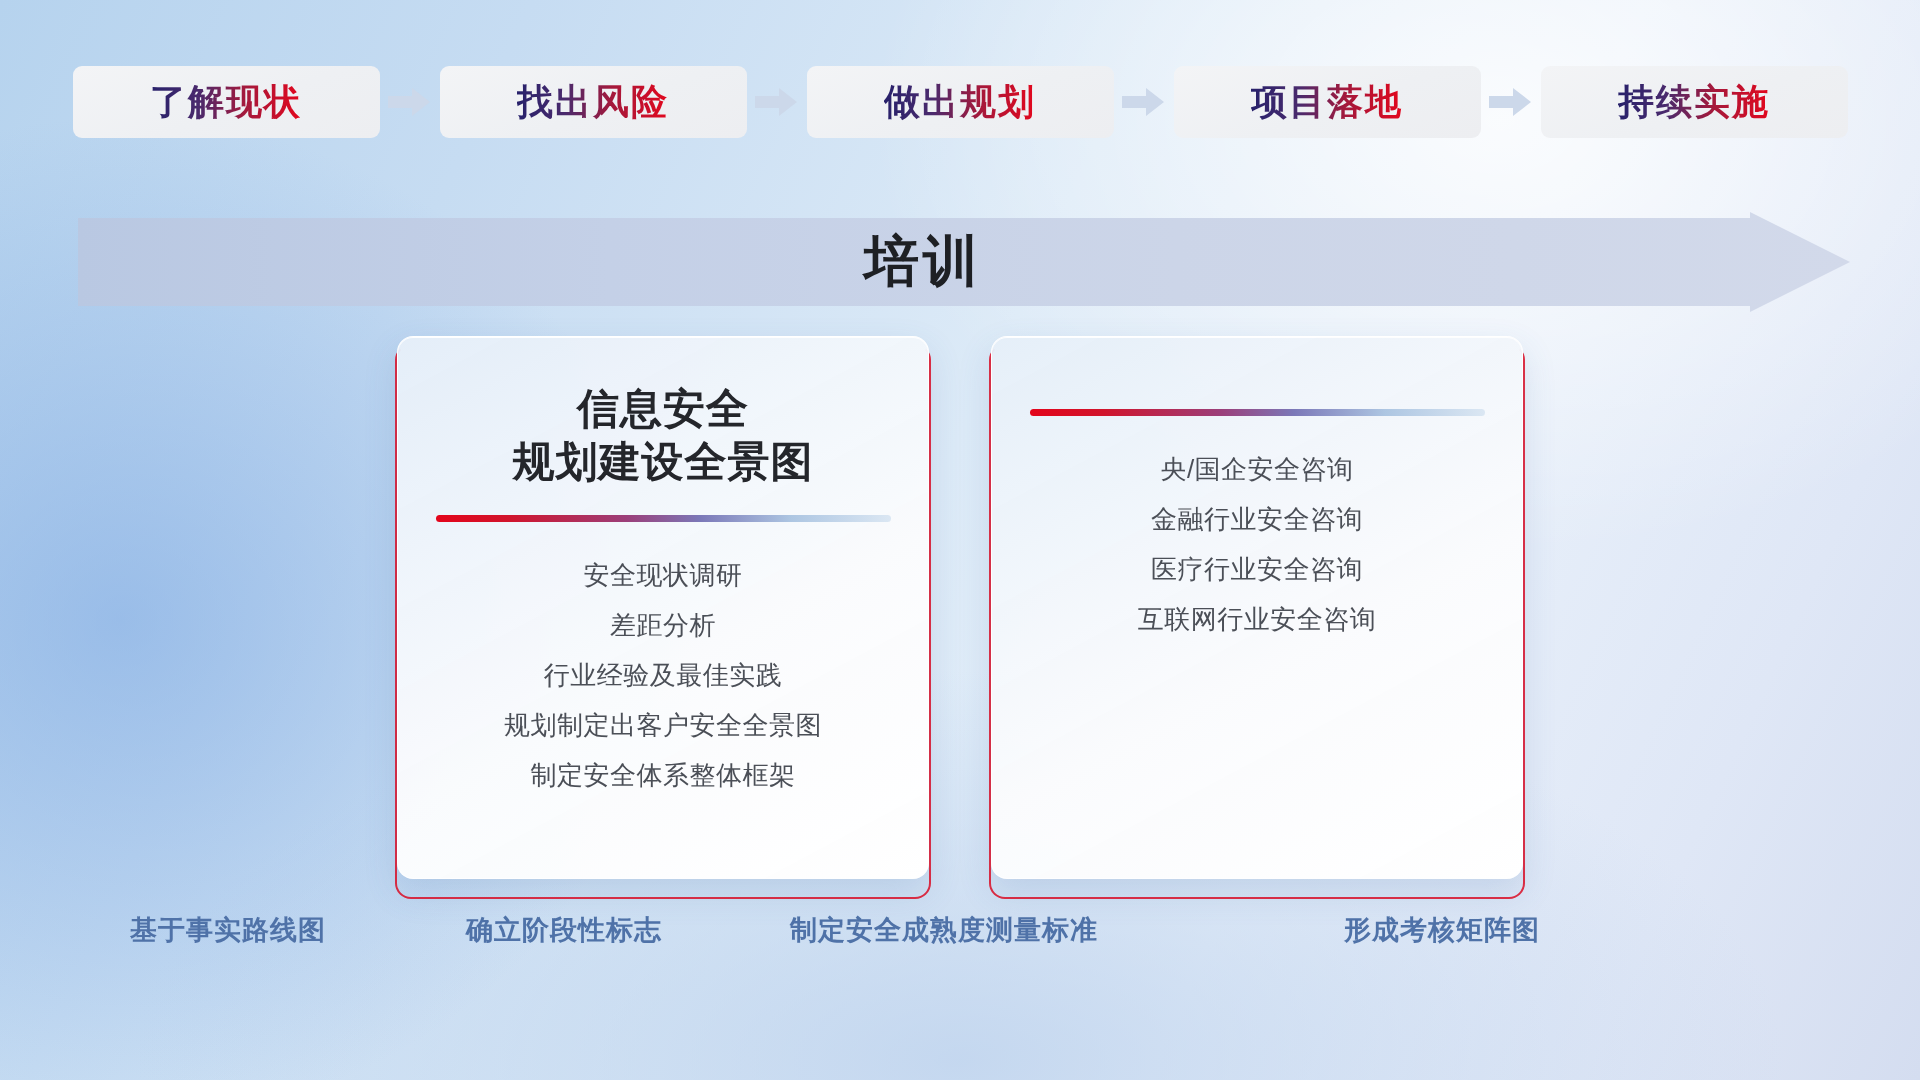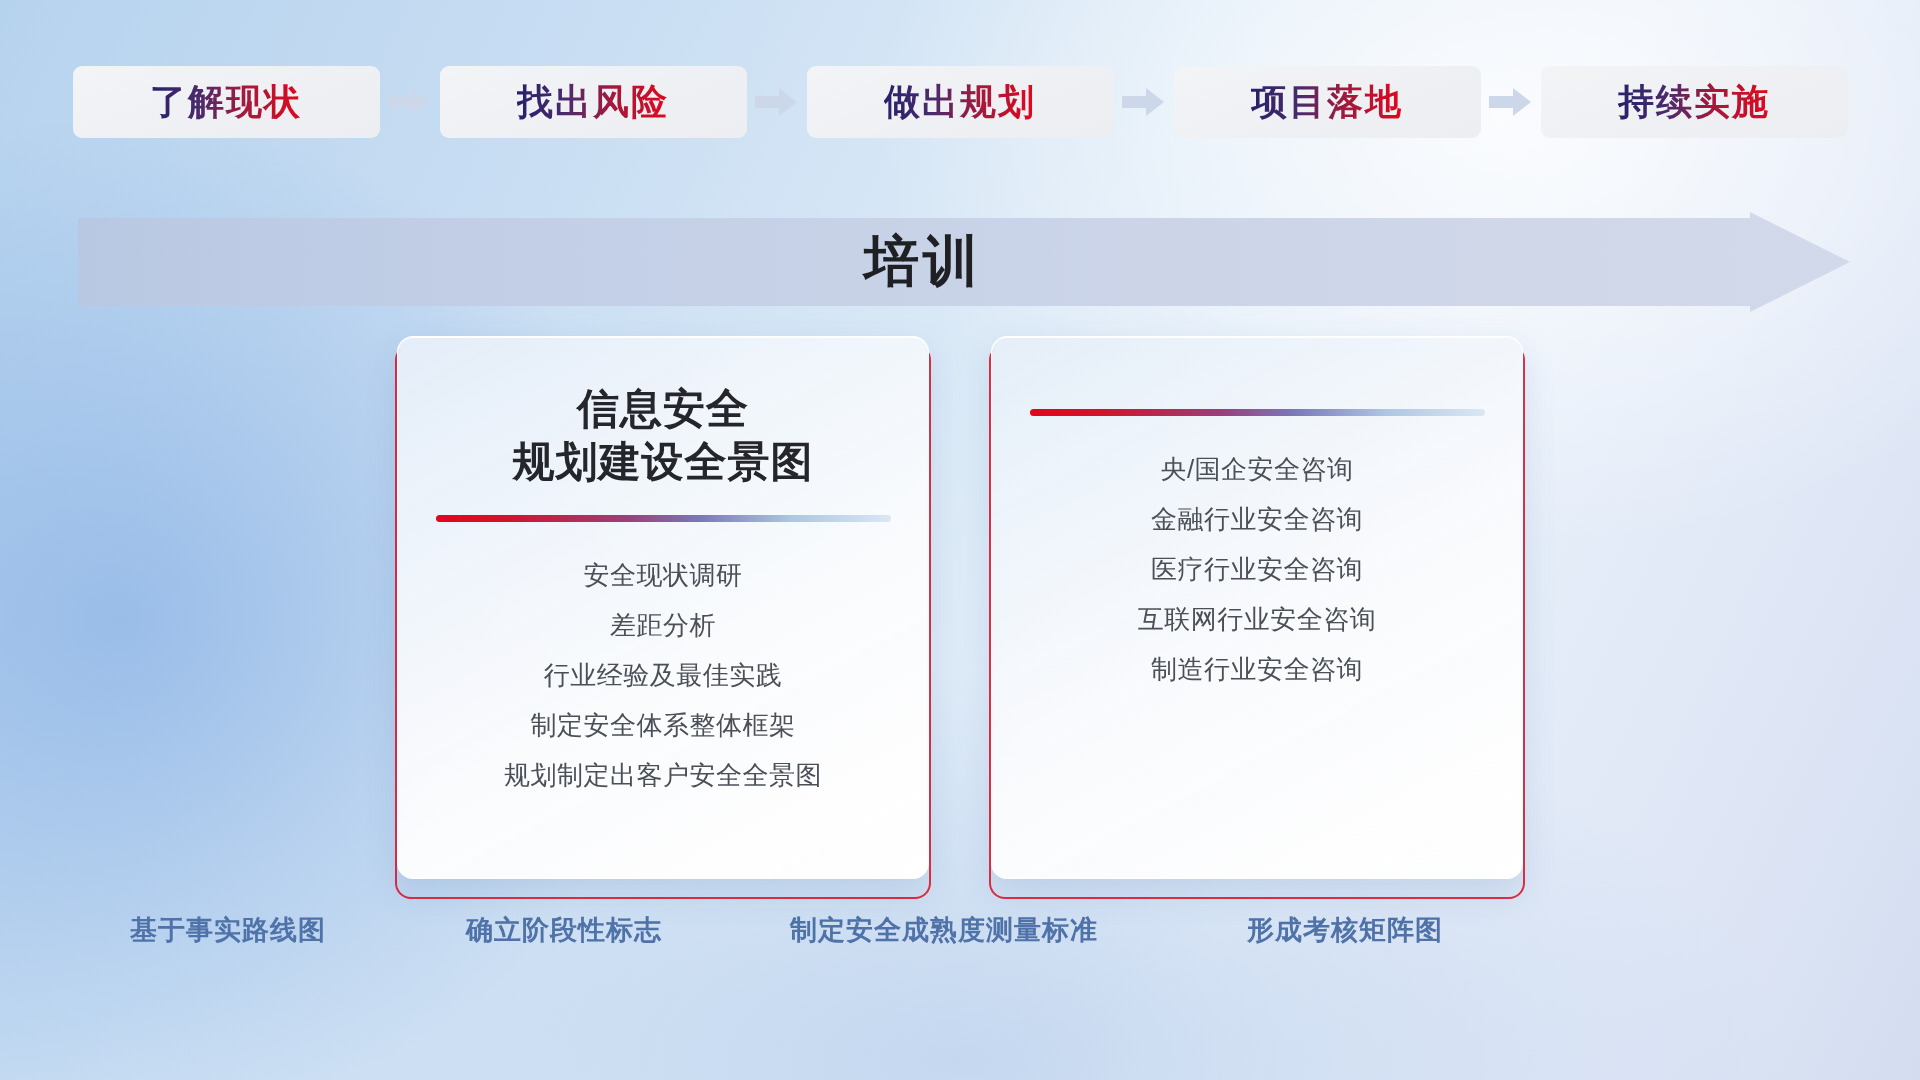--- a/index.html
+++ b/index.html
@@ -242,42 +242,41 @@
 
     <div class="card-outer">
       <div class="card">
         <div class="card-title">信息安全
 规划建设全景图</div>
         <div class="divider"></div>
         <div class="card-list">
           <div class="card-list-item">安全现状调研</div>
           <div class="card-list-item">差距分析</div>
           <div class="card-list-item">行业经验及最佳实践</div>
+          <div class="card-list-item">规划制定出客户安全全景图</div>
           <div class="card-list-item">制定安全体系整体框架</div>
-          <div class="card-list-item">规划制定出客户安全全景图</div>
         </div>
       </div>
     </div>
 
     <div class="card-outer">
       <div class="card">
         <div class="divider"></div>
         <div class="card-list">
           <div class="card-list-item">央/国企安全咨询</div>
           <div class="card-list-item">金融行业安全咨询</div>
           <div class="card-list-item">医疗行业安全咨询</div>
           <div class="card-list-item">互联网行业安全咨询</div>
-          <div class="card-list-item">制造行业安全咨询</div>
         </div>
       </div>
     </div>
 
 
   </div>
 
   <div class="bottom-labels">
     <div class="bottom-label" style="left:130px">基于事实路线图</div>
     <div class="bottom-label" style="left:466px">确立阶段性标志</div>
     <div class="bottom-label" style="left:790px">制定安全成熟度测量标准</div>
-    <div class="bottom-label" style="left:1247px">形成考核矩阵图</div>
+    <div class="bottom-label" style="left:1344px">形成考核矩阵图</div>
   </div>
 
 </div>
 
 </body></html>

